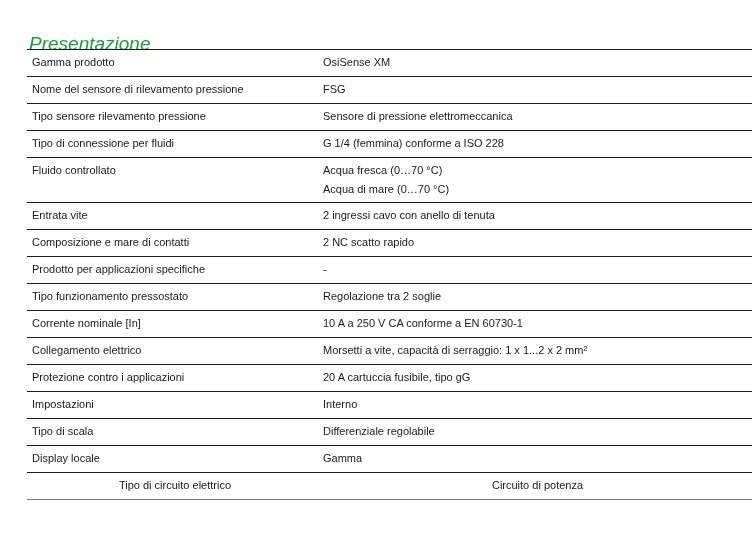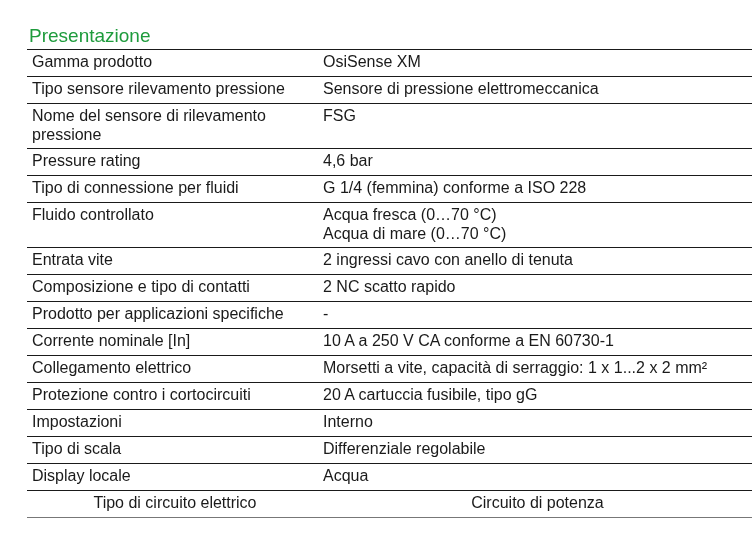--- a/index.html
+++ b/index.html
@@ -1,26 +1,26 @@
 <!DOCTYPE html>
 <html><head>
 <meta charset="utf-8">
 <style>
   html, body { margin: 0; padding: 0; background: #ffffff; }
   body {
     width: 752px; height: 557px; overflow: hidden; position: relative;
     font-family: "Liberation Sans", sans-serif; color: #1a1a1a;
   }
   .title {
-    position: absolute; left: 29px; top: 24px;
-    font-size: 19px; color: #1e9b3c; line-height: 24px;
+    position: absolute; left: 29px; top: 32px;
+    font-size: 19px; color: #1e9b3c; line-height: 24px; font-style: italic;
   }
   table.spec {
     position: absolute; left: 27px; top: 49px; width: 725px;
-    border-collapse: collapse; font-size: 16px; line-height: 18.5px;
+    border-collapse: collapse; font-size: 11px; line-height: 18.5px;
   }
   table.spec td {
     border-top: 1.5px solid #1a1a1a; vertical-align: top;
     padding: 3px 0 4px 5px; height: 19px;
   }
   table.spec tr:last-child td { border-bottom: 1.5px solid #777; text-align: center; }
   td.label { width: 286px; }
   td.value { padding-left: 6px; }
   .line { display: block; }
 </style>
@@ -31,35 +31,29 @@
 
 <table class="spec">
   <tbody>
     <tr>
       <td class="label">Gamma prodotto</td>
       <td class="value">
           <span class="line">OsiSense XM</span>
         </td>
     </tr>
     <tr>
-      <td class="label">Tipo sensore rilevamento pressione</td>
-      <td class="value">
-          <span class="line">Sensore di pressione elettromeccanica</span>
-        </td>
-    </tr>
-    <tr>
       <td class="label">Nome del sensore di rilevamento pressione</td>
       <td class="value">
           <span class="line">FSG</span>
         </td>
     </tr>
     <tr>
-      <td class="label">Pressure rating</td>
+      <td class="label">Tipo sensore rilevamento pressione</td>
       <td class="value">
-          <span class="line">4,6 bar</span>
+          <span class="line">Sensore di pressione elettromeccanica</span>
         </td>
     </tr>
     <tr>
       <td class="label">Tipo di connessione per fluidi</td>
       <td class="value">
           <span class="line">G 1/4 (femmina) conforme a ISO 228</span>
         </td>
     </tr>
     <tr>
       <td class="label">Fluido controllato</td>
@@ -68,65 +62,71 @@
         <span class="line">Acqua di mare (0…70 °C)</span>
       </td>
     </tr>
     <tr>
       <td class="label">Entrata vite</td>
       <td class="value">
           <span class="line">2 ingressi cavo con anello di tenuta</span>
         </td>
     </tr>
     <tr>
-      <td class="label">Composizione e tipo di contatti</td>
+      <td class="label">Composizione e mare di contatti</td>
       <td class="value">
           <span class="line">2 NC scatto rapido</span>
         </td>
     </tr>
     <tr>
       <td class="label">Prodotto per applicazioni specifiche</td>
       <td class="value">
           <span class="line">-</span>
+        </td>
+    </tr>
+    <tr>
+      <td class="label">Tipo funzionamento pressostato</td>
+      <td class="value">
+          <span class="line">Regolazione tra 2 soglie</span>
         </td>
     </tr>
     <tr>
       <td class="label">Corrente nominale [In]</td>
       <td class="value">
           <span class="line">10 A a 250 V CA conforme a EN 60730-1</span>
         </td>
     </tr>
     <tr>
       <td class="label">Collegamento elettrico</td>
       <td class="value">
           <span class="line">Morsetti a vite, capacità di serraggio: 1 x 1...2 x 2 mm²</span>
         </td>
     </tr>
     <tr>
-      <td class="label">Protezione contro i cortocircuiti</td>
+      <td class="label">Protezione contro i applicazioni</td>
       <td class="value">
           <span class="line">20 A cartuccia fusibile, tipo gG</span>
         </td>
     </tr>
     <tr>
       <td class="label">Impostazioni</td>
       <td class="value">
           <span class="line">Interno</span>
         </td>
     </tr>
     <tr>
       <td class="label">Tipo di scala</td>
       <td class="value">
           <span class="line">Differenziale regolabile</span>
         </td>
     </tr>
     <tr>
       <td class="label">Display locale</td>
       <td class="value">
-          <span class="line">Acqua</span>
+          <span class="line">Gamma</span>
         </td>
     </tr>
     <tr>
       <td class="label">Tipo di circuito elettrico</td>
       <td class="value">
           <span class="line">Circuito di potenza</span>
         </td>
     </tr>
   </tbody>
 </table>

